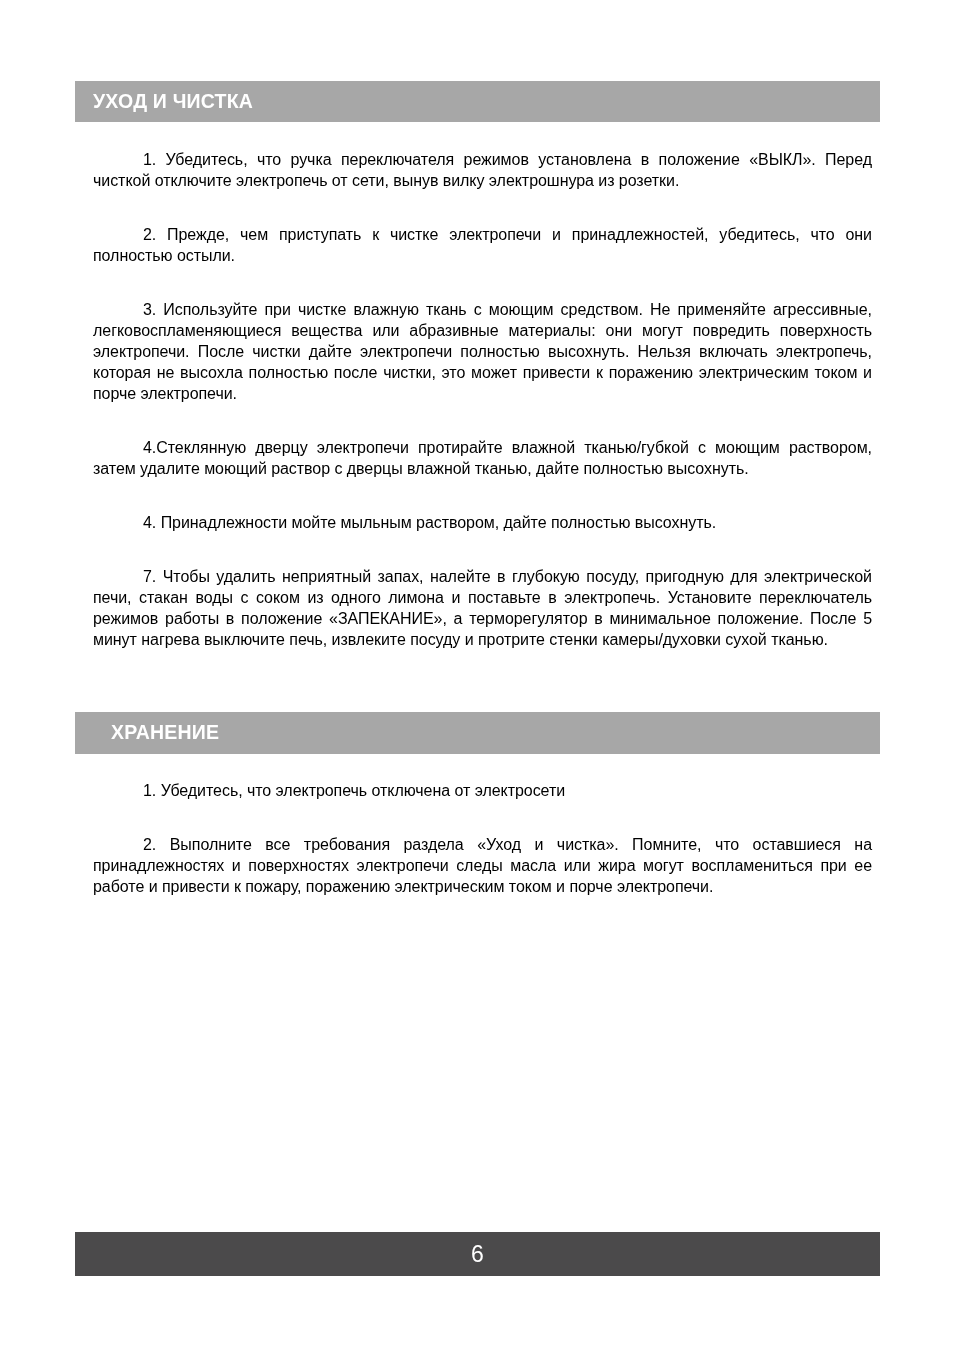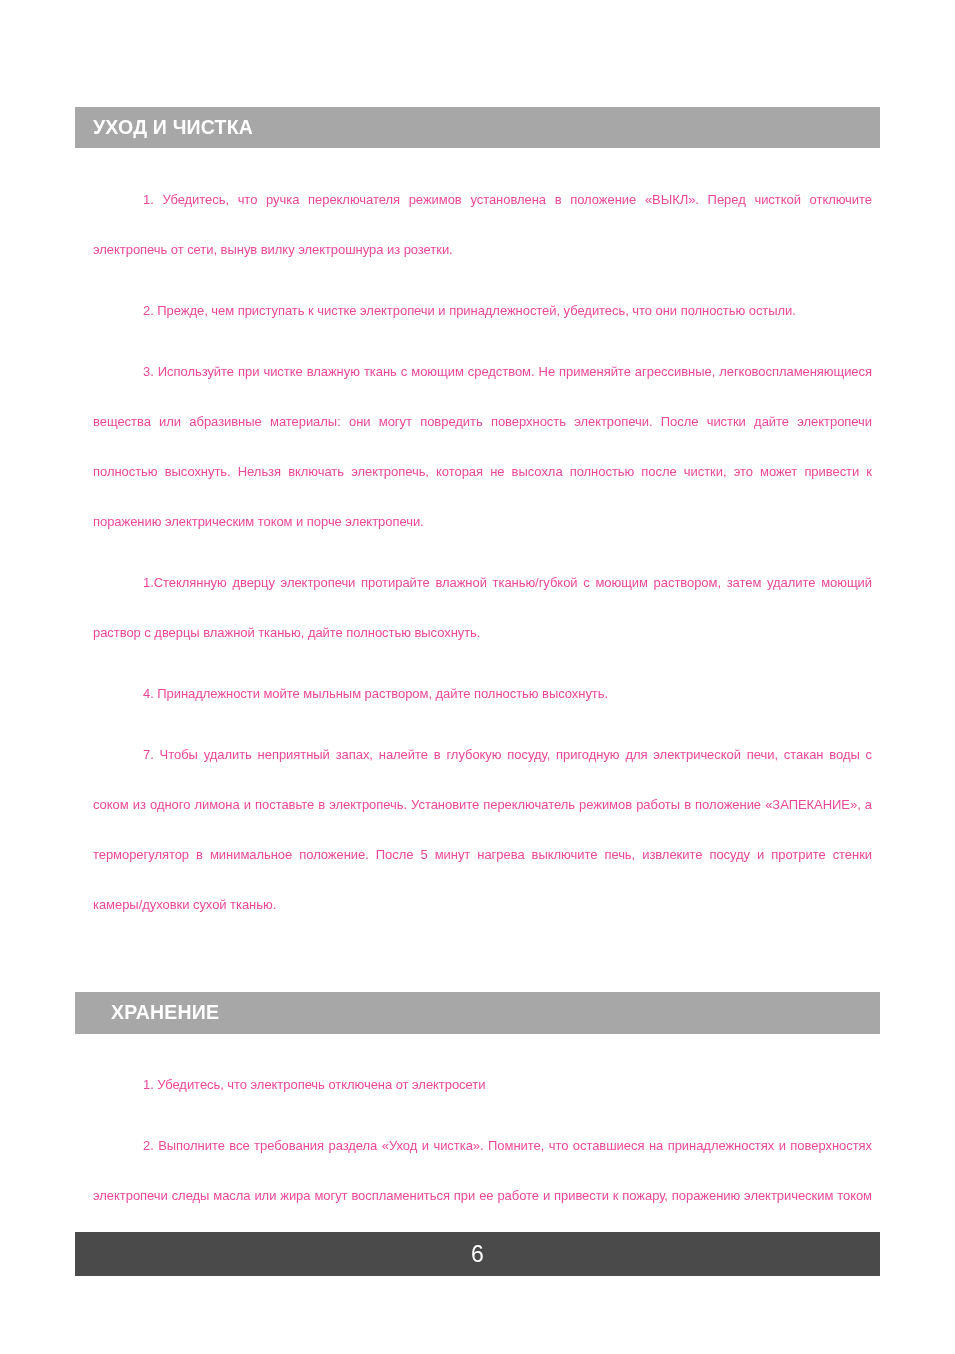--- a/index.html
+++ b/index.html
@@ -38,42 +38,42 @@
     color: #ffffff;
     font-weight: bold;
     font-size: 19.5px;
     letter-spacing: 0.2px;
     padding: 9px 0 10px 18px;
     box-sizing: border-box;
     width: 805px;
     line-height: 1.15;
   }
 
-  #care-section-bar { margin-top: 107px; }
+  #care-section-bar { margin-top: 81px; }
   #storage-section-bar { margin-top: 0; padding-left: 36px; }
 
   
   .para {
-    font-size: 13px;
-    line-height: 50px;
+    font-size: 16px;
+    line-height: 21px;
     text-align: justify;
     text-justify: inter-word;
     margin: 0;
     padding: 0 8px 0 18px;
     text-indent: 50px;
-    color: #ec4899;
+    color: #000000;
     letter-spacing: -0.05px;
     word-spacing: 0px;
     hyphens: none;
   }
   .para.last-line-tight {
     text-align-last: left;
   }
 
-  .para + .para { margin-top: 11px; }
+  .para + .para { margin-top: 33px; }
 
   #care-body { margin-top: 27px; }
   #storage-body { margin-top: 26px; }
 
   
   .section-gap { height: 62px; }
 
   
   .footer-bar {
     position: absolute;
@@ -101,21 +101,21 @@
 <div class="page">
 
   <div class="content">
 
     <div class="section-bar" id="care-section-bar">УХОД И ЧИСТКА</div>
 
     <div id="care-body">
       <p class="para last-line-tight">1. Убедитесь, что ручка переключателя режимов установлена в положение «ВЫКЛ». Перед чисткой отключите электропечь от сети, вынув вилку электрошнура из розетки.</p>
       <p class="para last-line-tight">2. Прежде, чем приступать к чистке электропечи и принадлежностей, убедитесь, что они полностью остыли.</p>
       <p class="para last-line-tight">3. Используйте при чистке влажную ткань с моющим средством. Не применяйте агрессивные, легковоспламеняющиеся вещества или абразивные материалы: они могут повредить поверхность электропечи. После чистки дайте электропечи полностью высохнуть. Нельзя включать электропечь, которая не высохла полностью после чистки, это может привести к поражению электрическим током и порче электропечи.</p>
-      <p class="para last-line-tight">1.Стеклянную дверцу электропечи протирайте влажной тканью/губкой с моющим раствором, затем удалите моющий раствор с дверцы влажной тканью, дайте полностью высохнуть.</p>
+      <p class="para last-line-tight">4.Стеклянную дверцу электропечи протирайте влажной тканью/губкой с моющим раствором, затем удалите моющий раствор с дверцы влажной тканью, дайте полностью высохнуть.</p>
       <p class="para last-line-tight">4. Принадлежности мойте мыльным раствором, дайте полностью высохнуть.</p>
       <p class="para last-line-tight">7. Чтобы удалить неприятный запах, налейте в глубокую посуду, пригодную для электрической печи, стакан воды с соком из одного лимона и поставьте в электропечь. Установите переключатель режимов работы в положение «ЗАПЕКАНИЕ», а терморегулятор в минимальное положение. После 5 минут нагрева выключите печь, извлеките посуду и протрите стенки камеры/духовки сухой тканью.</p>
     </div>
 
     <div class="section-gap"></div>
 
     <div class="section-bar" id="storage-section-bar">ХРАНЕНИЕ</div>
 
     <div id="storage-body">
       <p class="para last-line-tight">1. Убедитесь, что электропечь отключена от электросети</p>

